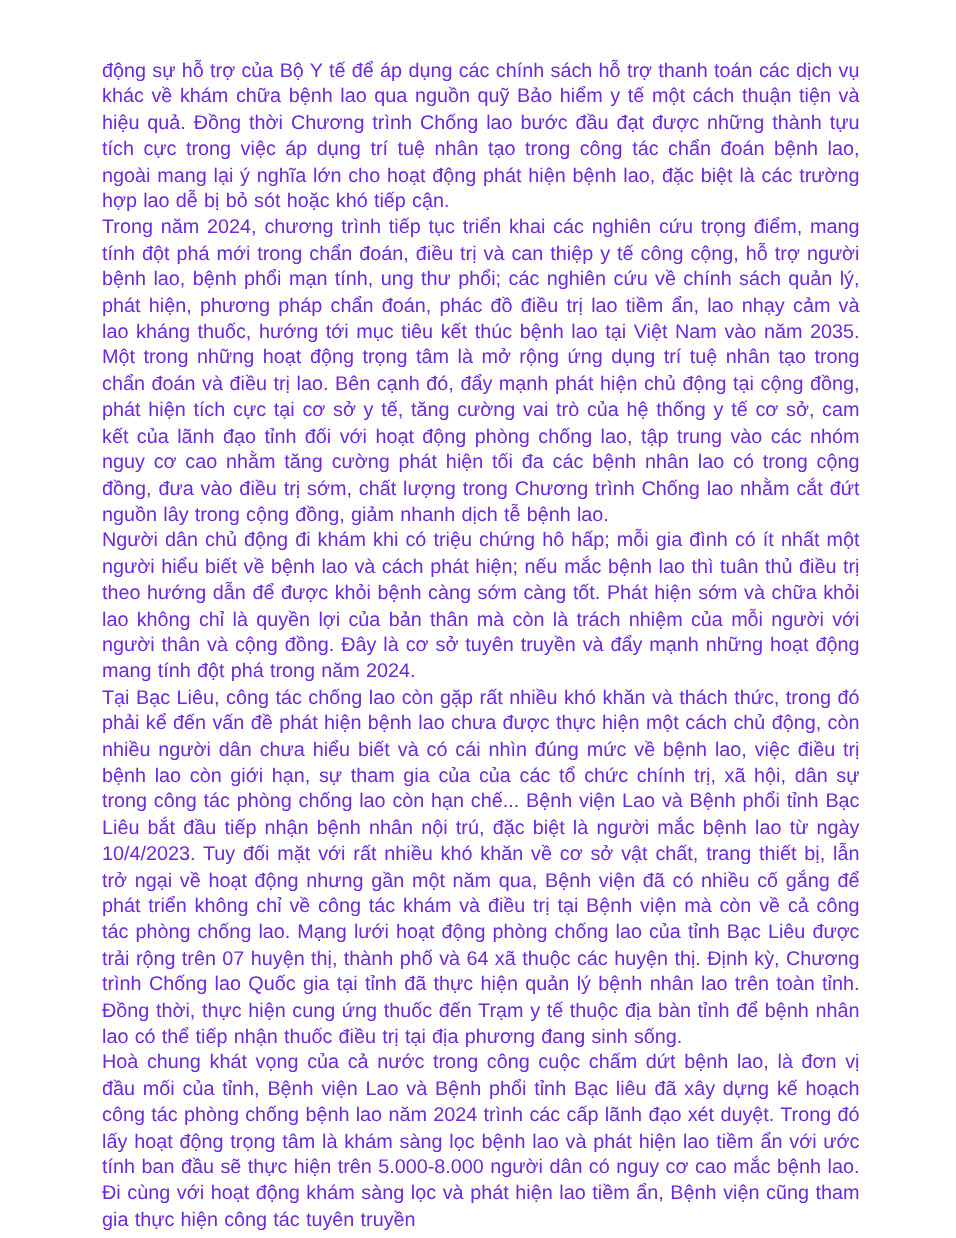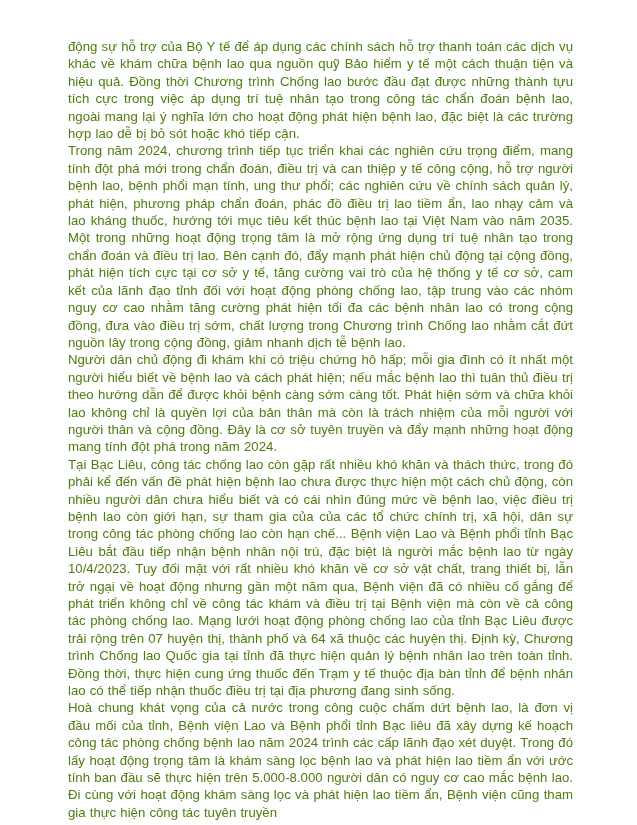--- a/index.html
+++ b/index.html
@@ -22,21 +22,21 @@
     left: 68px;
     width: 505px;
   }
   .text-block p {
     margin: 0;
     padding: 0;
     font-size: 13.2px;
     line-height: 17.4px;
     text-align: justify;
     text-justify: inter-word;
-    color: #4d7c0f;
+    color: #6d28d9;
     word-spacing: 0.5px;
   }
 </style>
 </head>
 <body>
 
 <div class="doc-page">
   <div class="text-block">
     <p>động sự hỗ trợ của Bộ Y tế để áp dụng các chính sách hỗ trợ thanh toán các dịch vụ khác về khám chữa bệnh lao qua nguồn quỹ Bảo hiểm y tế một cách thuận tiện và hiệu quả. Đồng thời Chương trình Chống lao bước đầu đạt được những thành tựu tích cực trong việc áp dụng trí tuệ nhân tạo trong công tác chẩn đoán bệnh lao, ngoài mang lại ý nghĩa lớn cho hoạt động phát hiện bệnh lao, đặc biệt là các trường hợp lao dễ bị bỏ sót hoặc khó tiếp cận.</p>
     <p>Trong năm 2024, chương trình tiếp tục triển khai các nghiên cứu trọng điểm, mang tính đột phá mới trong chẩn đoán, điều trị và can thiệp y tế công cộng, hỗ trợ người bệnh lao, bệnh phổi mạn tính, ung thư phổi; các nghiên cứu về chính sách quản lý, phát hiện, phương pháp chẩn đoán, phác đồ điều trị lao tiềm ẩn, lao nhạy cảm và lao kháng thuốc, hướng tới mục tiêu kết thúc bệnh lao tại Việt Nam vào năm 2035. Một trong những hoạt động trọng tâm là mở rộng ứng dụng trí tuệ nhân tạo trong chẩn đoán và điều trị lao. Bên cạnh đó, đẩy mạnh phát hiện chủ động tại cộng đồng, phát hiện tích cực tại cơ sở y tế, tăng cường vai trò của hệ thống y tế cơ sở, cam kết của lãnh đạo tỉnh đối với hoạt động phòng chống lao, tập trung vào các nhóm nguy cơ cao nhằm tăng cường phát hiện tối đa các bệnh nhân lao có trong cộng đồng, đưa vào điều trị sớm, chất lượng trong Chương trình Chống lao nhằm cắt đứt nguồn lây trong cộng đồng, giảm nhanh dịch tễ bệnh lao.</p>

